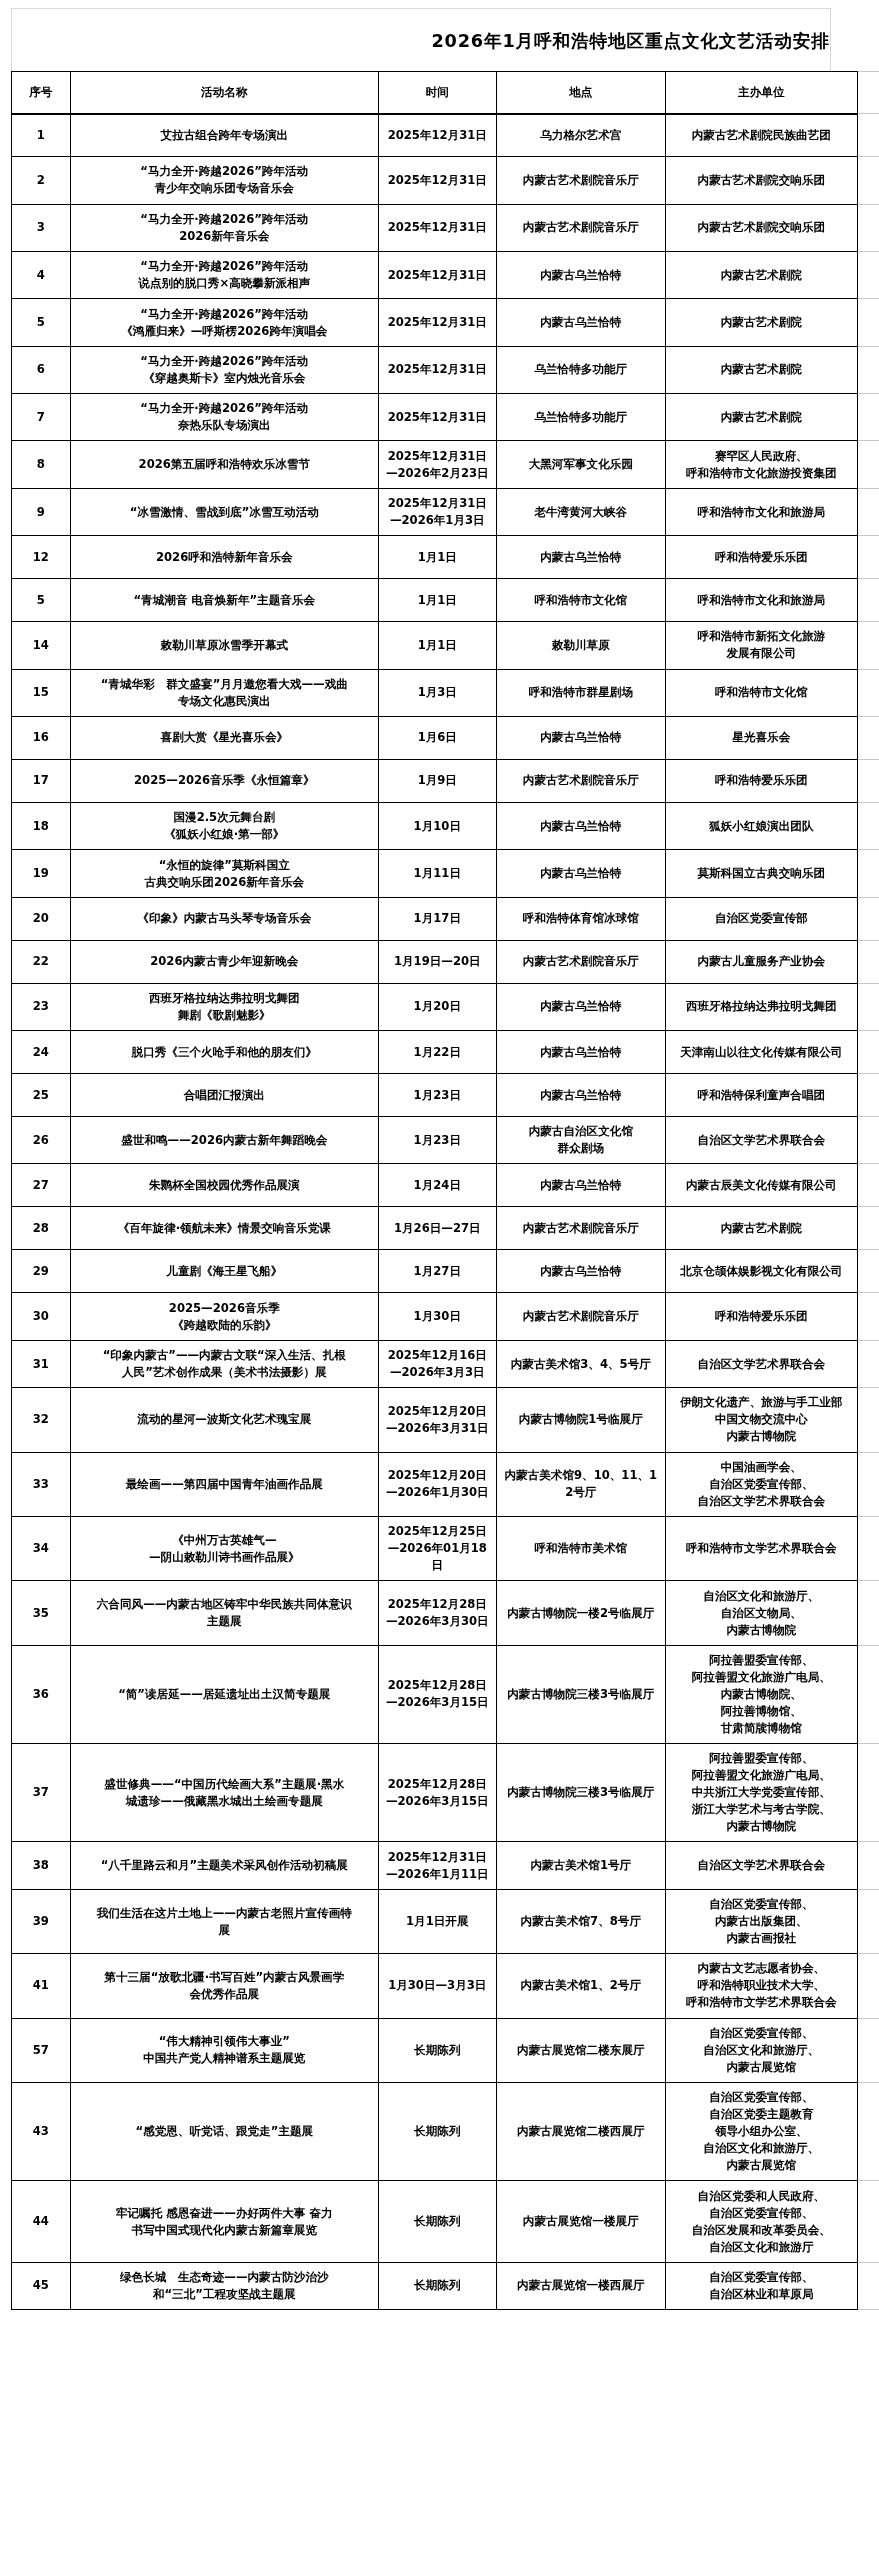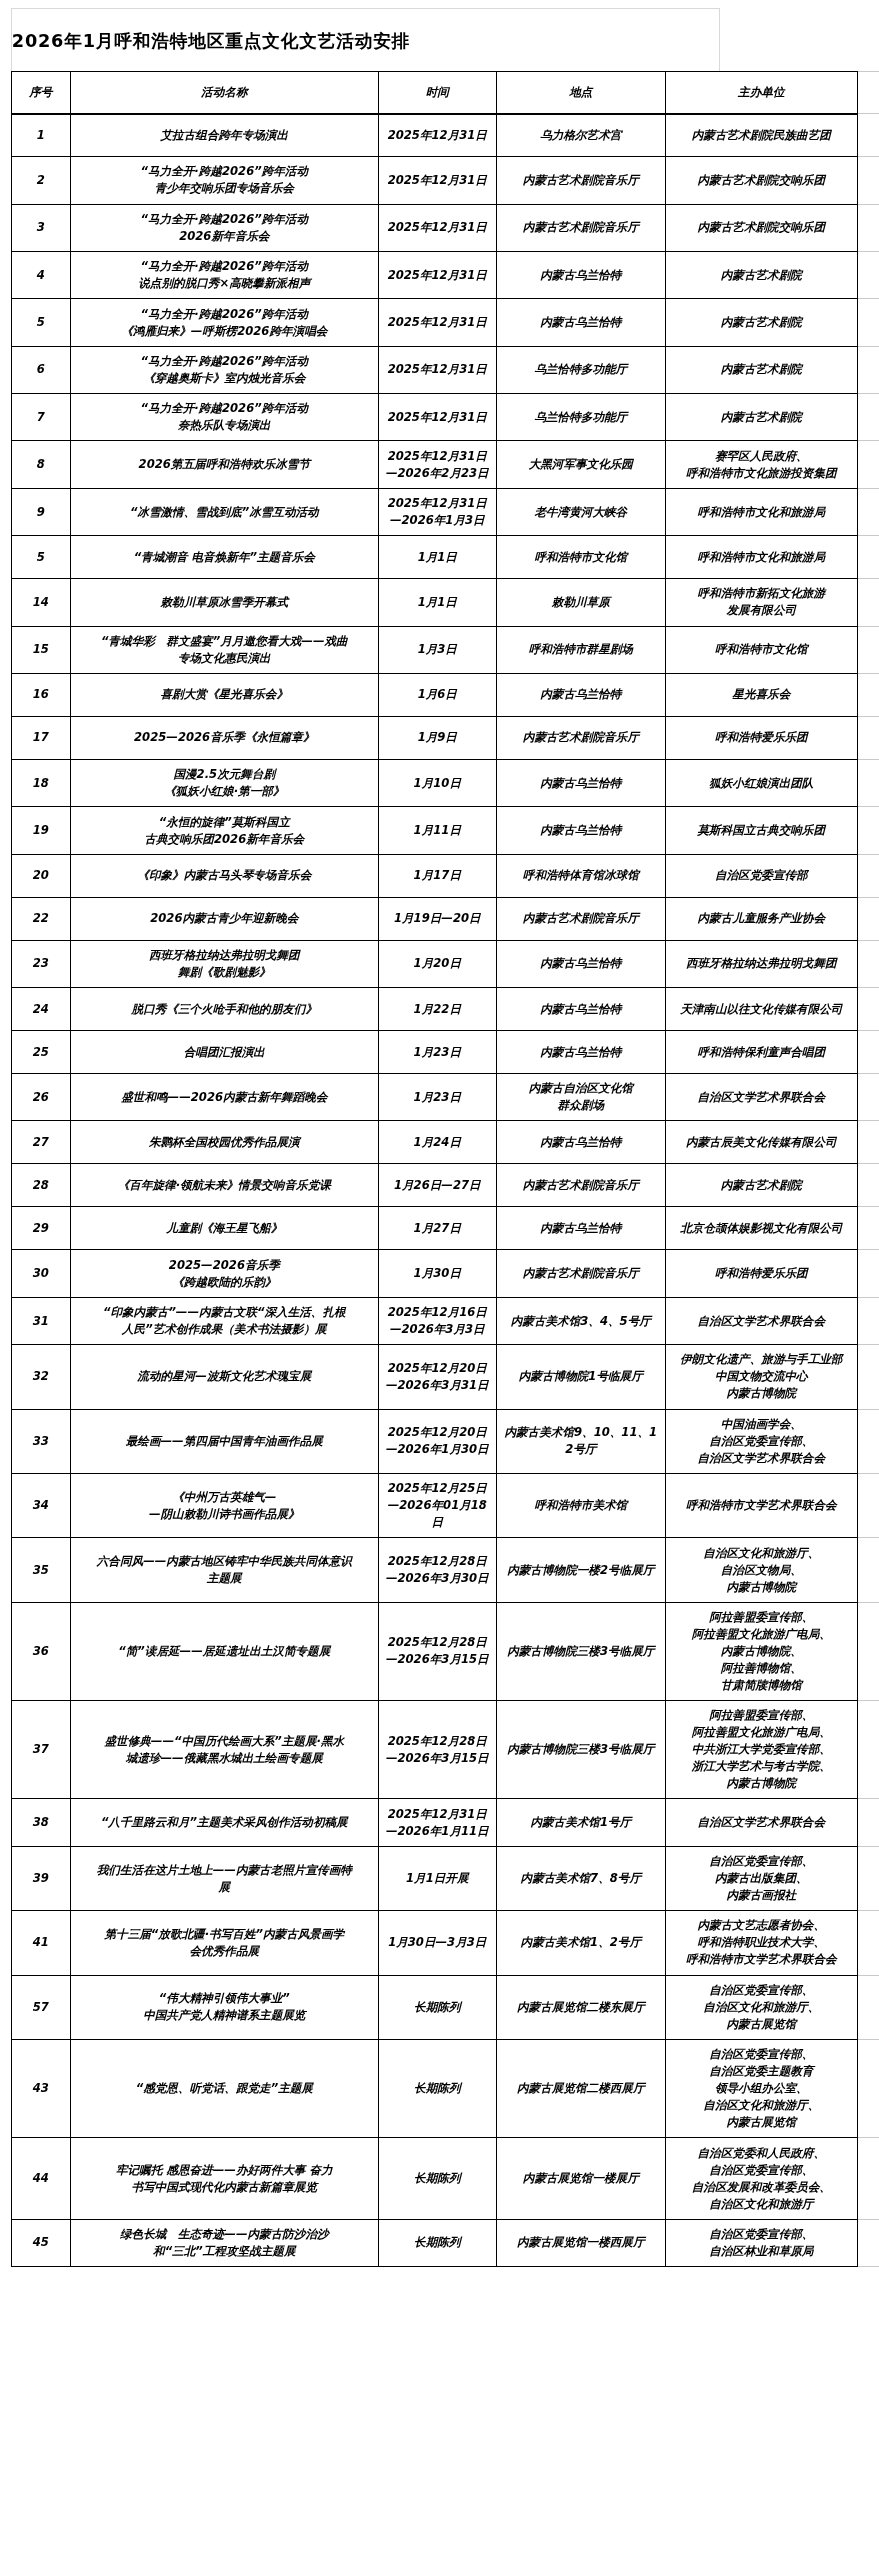--- a/index.html
+++ b/index.html
@@ -4,35 +4,34 @@
 <style>
   html,body{margin:0;padding:0;background:#ffffff;}
   body{
     width:880px;
     font-family:"DejaVu Sans","Liberation Sans",sans-serif;
     color:#000;
     -webkit-font-smoothing:antialiased;
   }
   .page{padding:7.7px 0 14px 10.8px;background:#fff;}
   .title-cell{
-    width:709px;
+    width:820px;
     box-sizing:border-box;
     border:0.8px solid #d9d9d9;
     border-bottom:none;
-    text-align:left;
+    text-align:right;
     font-size:17.7px;
     font-weight:bold;
     letter-spacing:0.8px;
     padding:20px 0 18.5px 0;
   }
   table.sched{
     border-collapse:collapse;
     table-layout:fixed;
     width:869px;
-    font-style:italic;
   }
   table.sched th, table.sched td{
     border:0.8px solid #000;
     border-top-width:1.5px;
     border-bottom-width:1.5px;
     font-weight:bold;
     text-align:center;
     vertical-align:middle;
     padding:6.2px 4.6px;
     font-size:11.6px;
@@ -161,20 +160,28 @@
         <tr>
     <td class="c-no">9</td>
     <td class="c-name">“冰雪激情、雪战到底”冰雪互动活动</td>
     <td class="c-time">2025年12月31日
 —2026年1月3日</td>
     <td class="c-place">老牛湾黄河大峡谷</td>
     <td class="c-org">呼和浩特市文化和旅游局</td>
     <td class="c-gutter"></td>
   </tr>
         <tr>
+    <td class="c-no">12</td>
+    <td class="c-name">2026呼和浩特新年音乐会</td>
+    <td class="c-time">1月1日</td>
+    <td class="c-place">内蒙古乌兰恰特</td>
+    <td class="c-org">呼和浩特爱乐乐团</td>
+    <td class="c-gutter"></td>
+  </tr>
+        <tr>
     <td class="c-no">5</td>
     <td class="c-name">“青城潮音 电音焕新年”主题音乐会</td>
     <td class="c-time">1月1日</td>
     <td class="c-place">呼和浩特市文化馆</td>
     <td class="c-org">呼和浩特市文化和旅游局</td>
     <td class="c-gutter"></td>
   </tr>
         <tr>
     <td class="c-no">14</td>
     <td class="c-name">敕勒川草原冰雪季开幕式</td>

